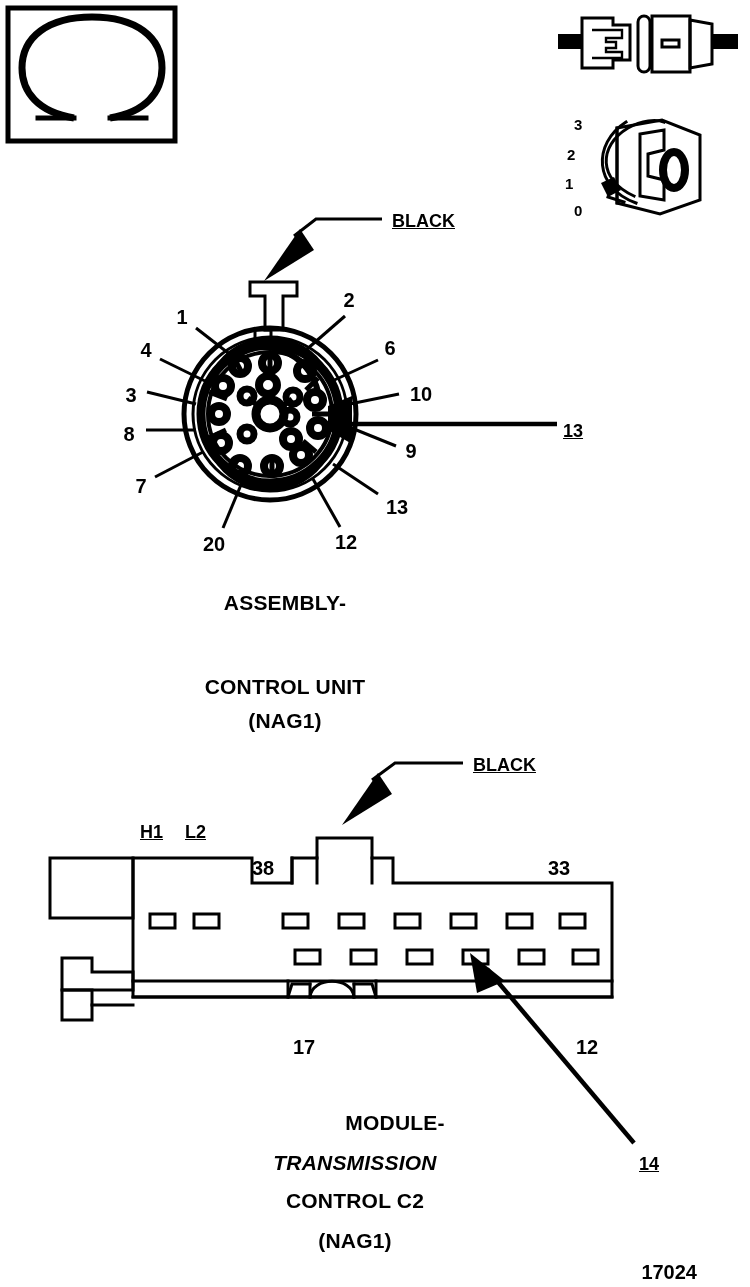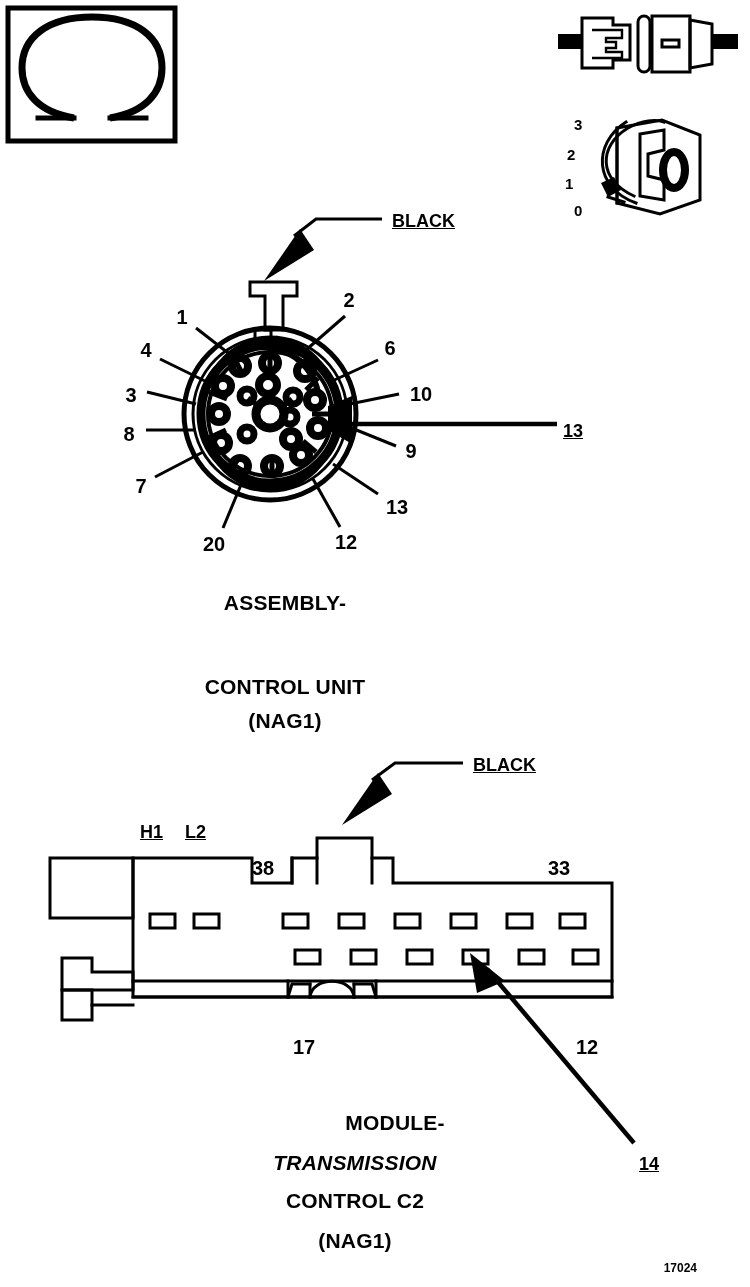--- a/index.html
+++ b/index.html
@@ -27,21 +27,21 @@
     font-family: "Liberation Sans", sans-serif;
     font-weight: bold;
     color: #000;
     white-space: pre;
     line-height: 1;
   }
   .lbl-sm   { font-size: 20px; }
   .lbl-md   { font-size: 18px; text-decoration: underline; }
   .lbl-cap  { font-size: 21px; letter-spacing: 0.2px; }
   .lbl-tiny { font-size: 15px; }
-  .lbl-code { font-size: 12px; text-align: center; }
+  .lbl-code { font-size: 20px; text-align: center; }
   .ctr { transform: translateX(-50%); }
   svg { display: block; }
   .stroke-blk {
     fill: none;
     stroke: #000;
     stroke-width: 3;
     stroke-linecap: square;
     stroke-linejoin: miter;
   }
   .stroke-thick {

